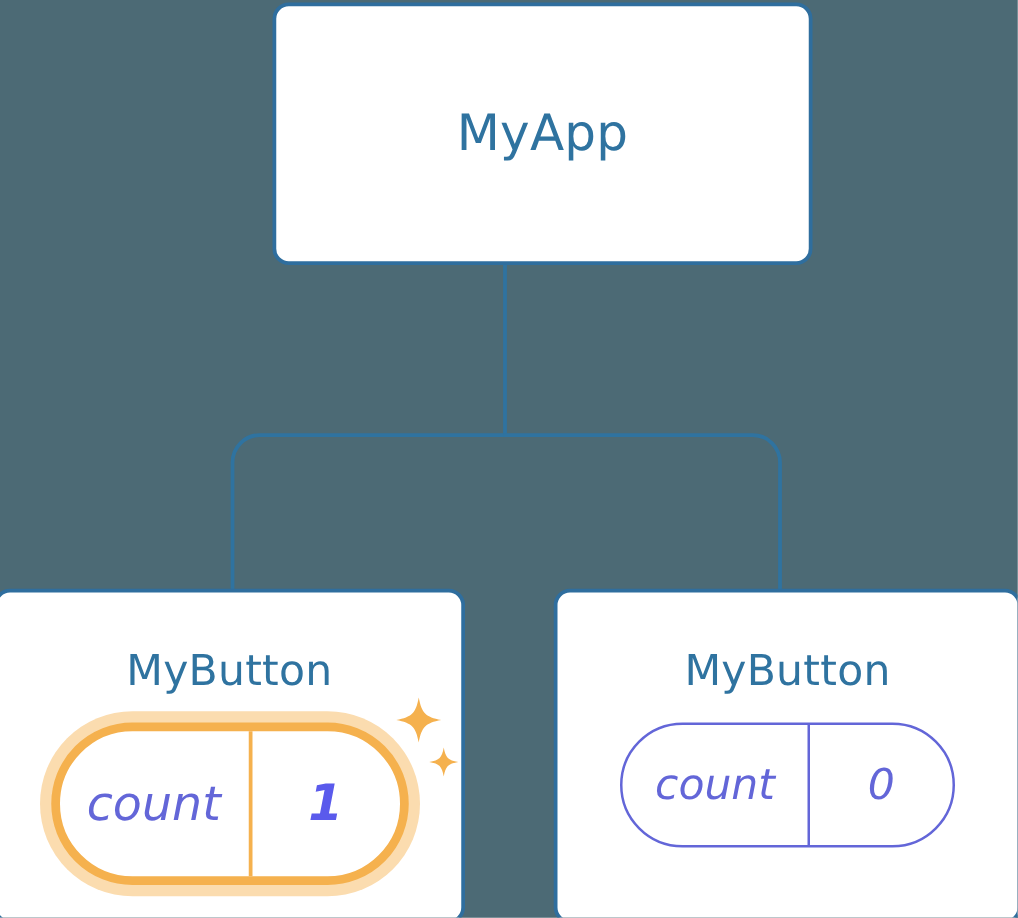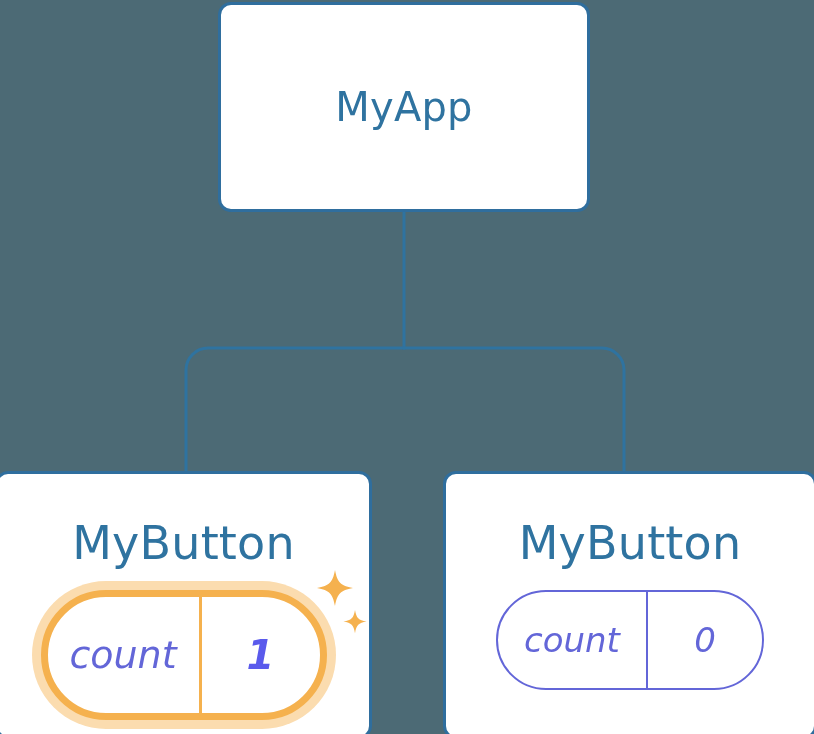--- a/index.html
+++ b/index.html
@@ -38,40 +38,40 @@
     border: 3px solid #2F6E9E;
     border-radius: 13px;
     box-sizing: border-box;
     display: flex;
     flex-direction: column;
     align-items: center;
   }
   .node-card.root {
     left: 218px;
     top: 2px;
-    width: 372px;
+    width: 432px;
     height: 210px;
     justify-content: center;
   }
   .node-card.child-left {
     left: -5px;
     top: 471px;
     width: 377px;
     height: 268px;
   }
   .node-card.child-right {
     left: 443px;
     top: 471px;
     width: 374px;
     height: 268px;
   }
 
   .node-title {
     color: #2F73A0;
-    font-size: 46px;
+    font-size: 34px;
     font-weight: 400;
     letter-spacing: 0.2px;
     line-height: 1;
     white-space: nowrap;
   }
   .node-card.root .node-title {
     font-size: 40px;
   }
   .node-card.child-left .node-title,
   .node-card.child-right .node-title {

